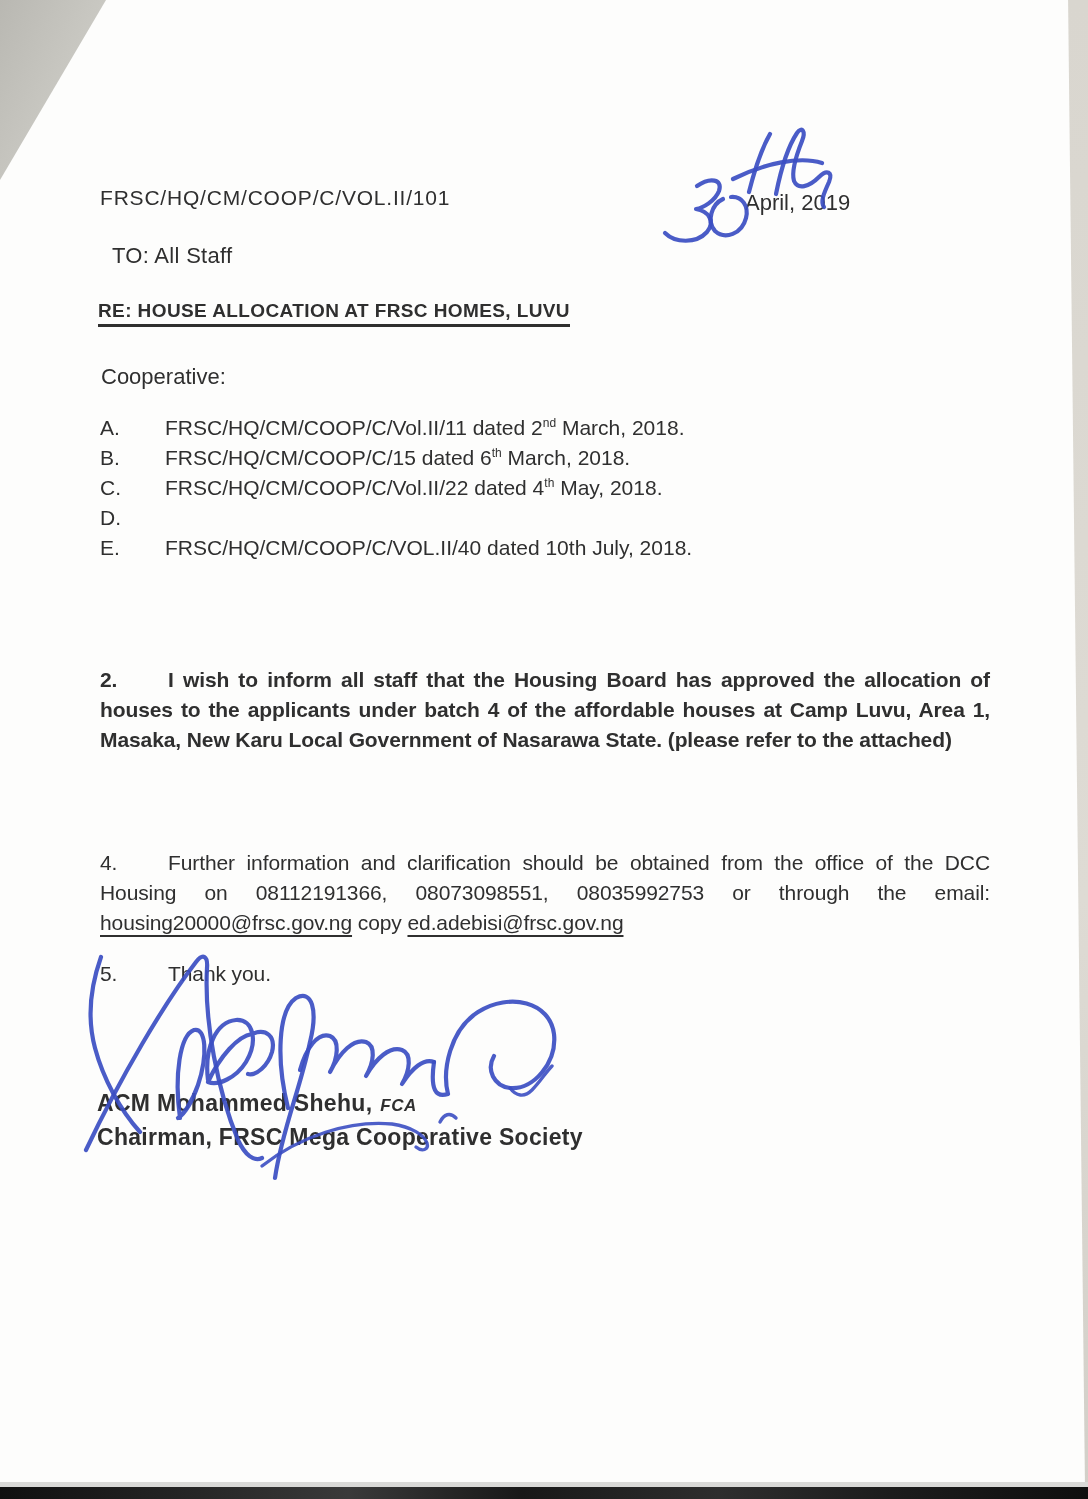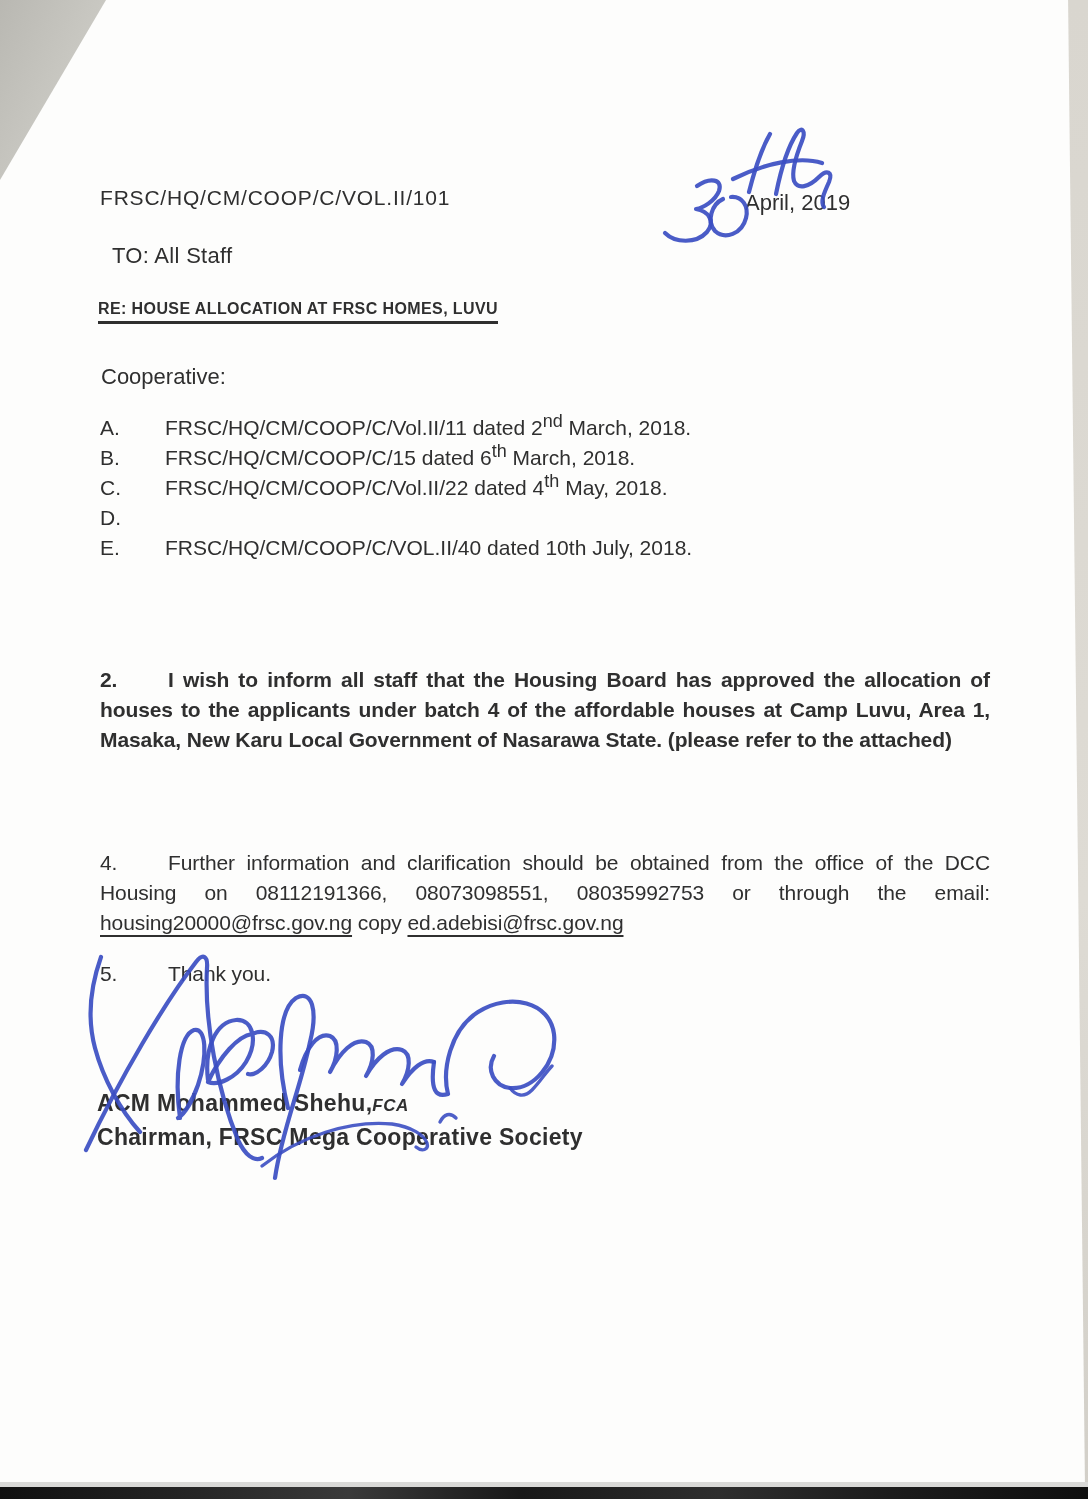--- a/index.html
+++ b/index.html
@@ -39,42 +39,42 @@
     background:linear-gradient(90deg,#101010 0%,#262626 18%,#3a3a3a 32%,#181818 48%,#2e2e2e 66%,#1c1c1c 82%,#0f0f0f 100%);
   }
   
   .abs{position:absolute;}
   .body-text{font-size:21px;line-height:30px;letter-spacing:-0.1px;}
   .ref-number{left:100px;top:186px;font-size:21px;letter-spacing:0.8px;}
   .date-printed{left:745px;top:190px;font-size:22px;}
   .hand-day{left:668px;top:128px;width:180px;height:120px;color:transparent;font-size:40px;}
   .to-line{left:100px;top:243px;font-size:22px;letter-spacing:0.3px;margin-left:12px;}
   .subject{
-    left:98px;top:300px;font-size:16px;font-weight:bold;letter-spacing:0.4px;
+    left:98px;top:300px;font-size:19px;font-weight:bold;letter-spacing:0.4px;
     text-decoration:underline;text-decoration-thickness:3px;text-underline-offset:7px;
   }
   .refs-heading{left:101px;top:364px;font-size:22px;}
   .ref-list{left:100px;top:413px;width:880px;font-size:21px;line-height:30px;}
   .ref-row{display:flex;}
   .ref-label{display:inline-block;width:65px;flex:0 0 65px;}
-  sup.ord{font-size:18px;vertical-align:super;line-height:0;margin-top:39px;}
+  sup.ord{font-size:12px;vertical-align:super;line-height:0;margin-top:39px;}
   .quoted{left:100px;top:614px;width:890px;}
   .para{width:890px;text-align:justify;}
   .p2{left:100px;top:665px;font-weight:bold;}
   .p3{left:100px;top:768px;}
   .p4{left:100px;top:848px;}
   .p5{left:100px;top:959px;width:600px;}
   .num{display:inline-block;width:68px;}
   .email{
     text-decoration:underline;
     text-decoration-thickness:2px;
     text-underline-offset:5px;
   }
   .sig-name{left:97px;top:1090px;font-size:23px;font-weight:bold;letter-spacing:0.3px;}
-  .credential{font-size:17px;font-style:italic;font-weight:bold;letter-spacing:0.5px;}
+  .credential{font-size:17px;font-style:italic;font-weight:bold;margin-left:8px;letter-spacing:0.5px;}
   .sig-title{left:97px;top:1124px;font-size:23px;font-weight:bold;letter-spacing:0.3px;}
   svg.overlay{position:absolute;left:0;top:0;width:1088px;height:1499px;pointer-events:none;}
   .pen{stroke:var(--pen-blue);stroke-width:4.2;fill:none;stroke-linecap:round;stroke-linejoin:round;opacity:0.92;}
   .pen-thin{stroke:var(--pen-blue);stroke-width:3.4;fill:none;stroke-linecap:round;stroke-linejoin:round;opacity:0.9;}
 </style>
 </head>
 <body>
 
 <div class="page">
 

